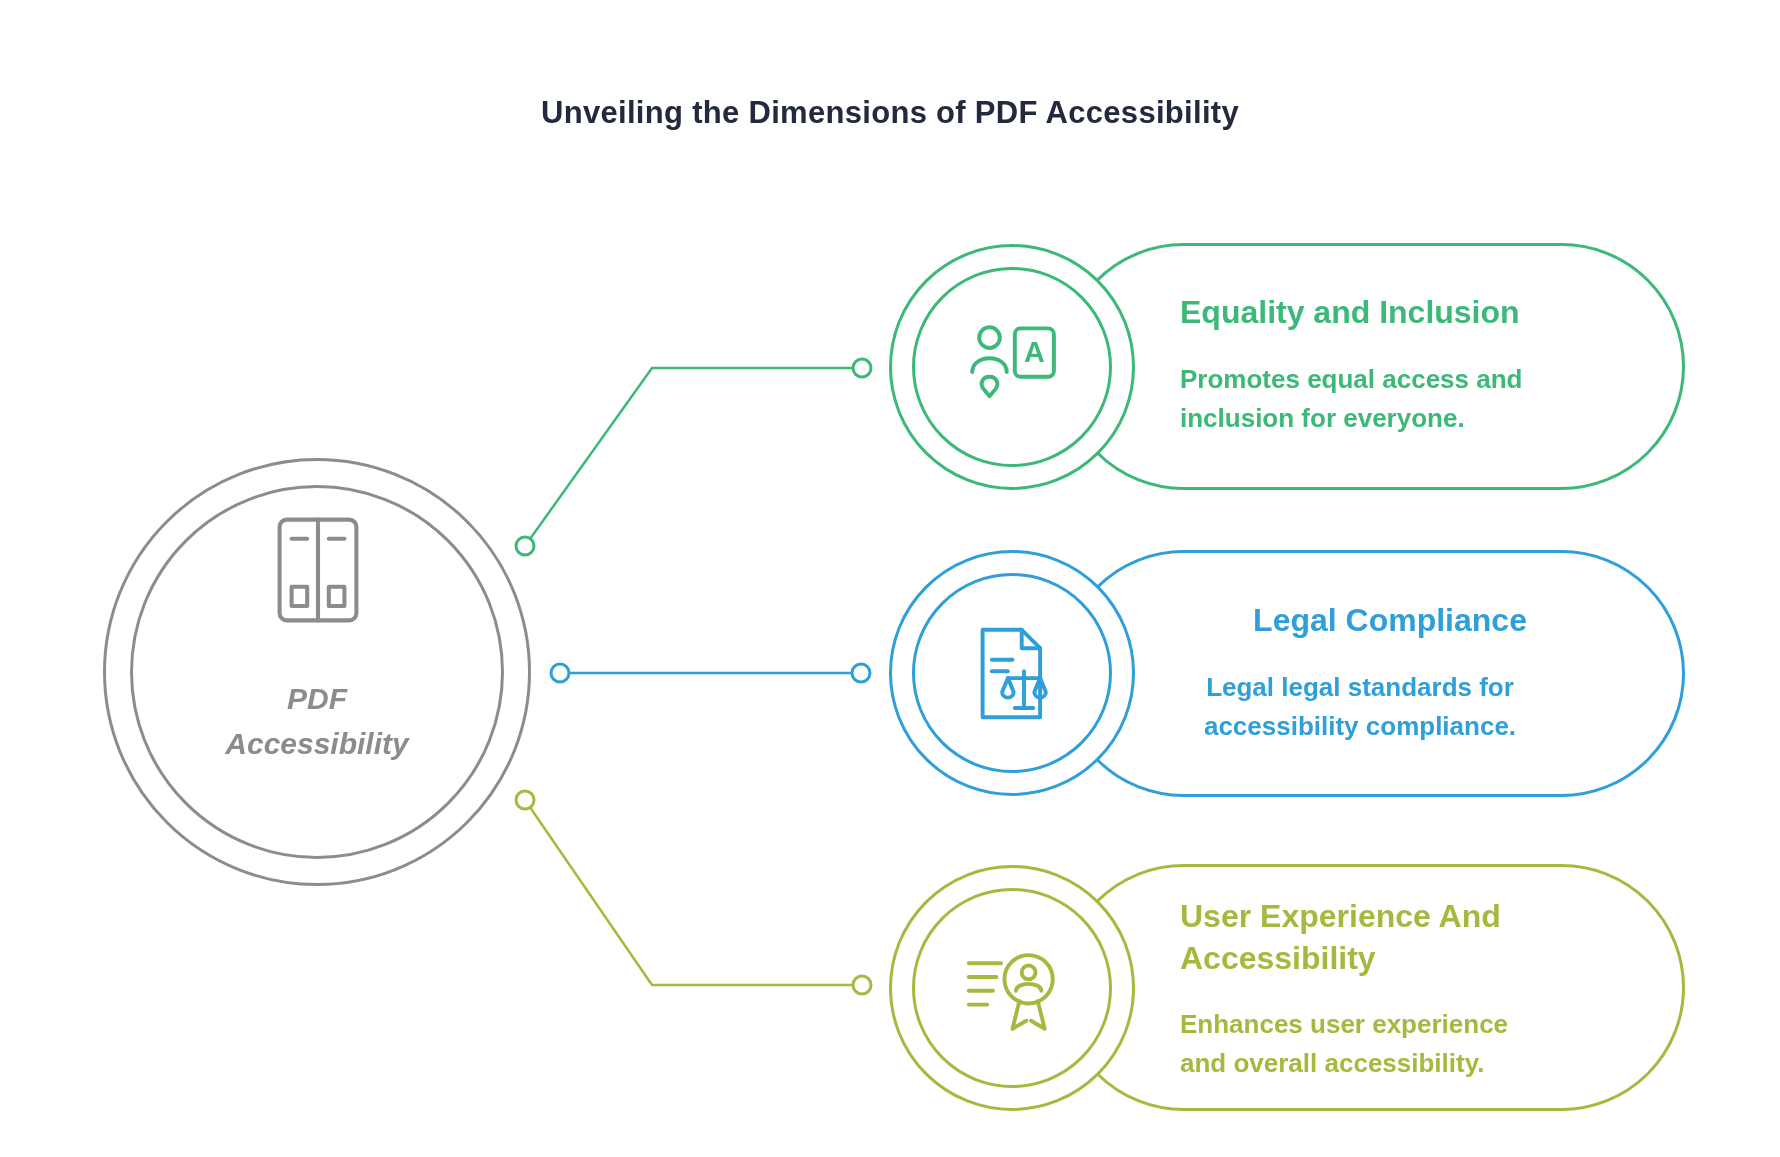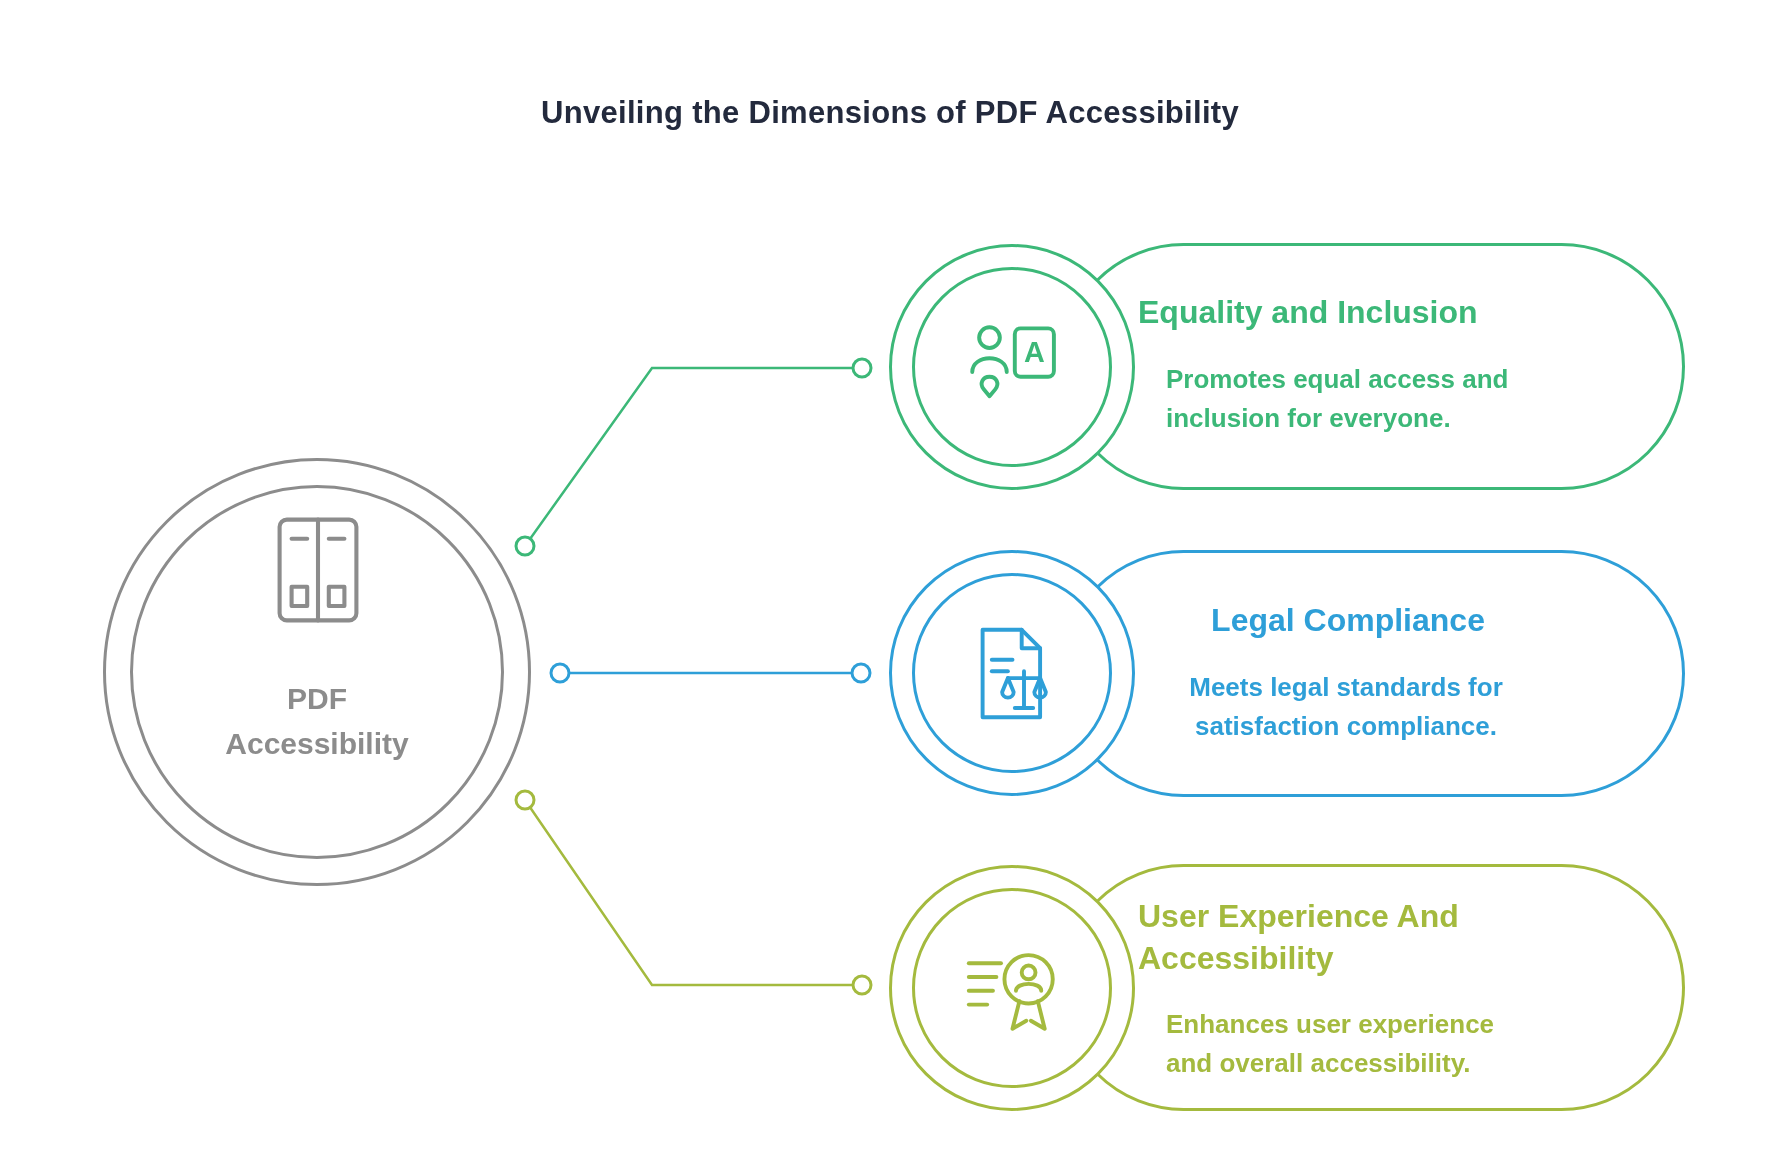--- a/index.html
+++ b/index.html
@@ -46,20 +46,21 @@
   .hub-label {
     position: absolute;
     left: 117px;
     top: 676px;
     width: 400px;
     text-align: center;
     color: var(--hub);
     font-size: 30px;
     font-weight: bold;
     line-height: 1.5;
+    font-style: italic;
   }
 
   
   .card {
     position: absolute;
     left: 1060px;
     width: 625px;
     height: 247px;
     border: 3px solid var(--c);
     border-radius: 124px;
@@ -102,40 +103,39 @@
     stroke-linecap: round;
     stroke-linejoin: round;
   }
   .icon text {
     fill: var(--c);
     stroke: none;
     font-family: "Liberation Sans", "DejaVu Sans", sans-serif;
     font-weight: bold;
   }
 
-  .card-text { position: absolute; left: 1138px; width: 440px; }
+  .card-text { position: absolute; left: 1180px; width: 440px; }
   .card-text.equality   { top: 292px; }
   .card-text.legal      { top: 600px; text-align: center; }
   .card-text.experience { top: 896px; }
 
   .card-title {
     font-size: 32px;
     font-weight: bold;
     color: var(--c);
     line-height: 1.3;
     margin-bottom: 26px;
     width: 420px;
   }
   .card-desc {
     font-size: 26px;
     font-weight: bold;
     color: var(--c);
     line-height: 1.5;
     width: 360px;
-    margin-left: 28px;
   }
 </style>
 </head>
 <body>
 
 <div class="canvas">
 
   <h1 class="diagram-title">Unveiling the Dimensions of PDF Accessibility</h1>
 
   <svg class="connectors" width="1780" height="1157" viewBox="0 0 1780 1157">
@@ -196,21 +196,21 @@
         <line class="stroke" x1="60" y1="48" x2="60" y2="78"></line>
         <line class="stroke" x1="46" y1="54" x2="74" y2="54"></line>
         <path class="stroke" d="M46,54 L41,66 M46,54 L51,66 M41,66 A5,5 0 0 0 51,66"></path>
         <path class="stroke" d="M74,54 L69,66 M74,54 L79,66 M69,66 A5,5 0 0 0 79,66"></path>
         <line class="stroke" x1="52" y1="80" x2="68" y2="80"></line>
       </svg>
     </div>
   </div>
   <div class="card-text legal">
     <div class="card-title">Legal Compliance</div>
-    <div class="card-desc">Meets legal standards for satisfaction compliance.</div>
+    <div class="card-desc">Legal legal standards for accessibility compliance.</div>
   </div>
 
   <div class="card experience"></div>
   <div class="badge experience">
     <div class="badge-inner experience">
       <svg class="icon experience" width="115" height="115" viewBox="0 0 100 100">
         <line class="stroke" x1="12" y1="28" x2="40" y2="28"></line>
         <line class="stroke" x1="12" y1="40" x2="36" y2="40"></line>
         <line class="stroke" x1="12" y1="52" x2="33" y2="52"></line>
         <line class="stroke" x1="12" y1="64" x2="28" y2="64"></line>

